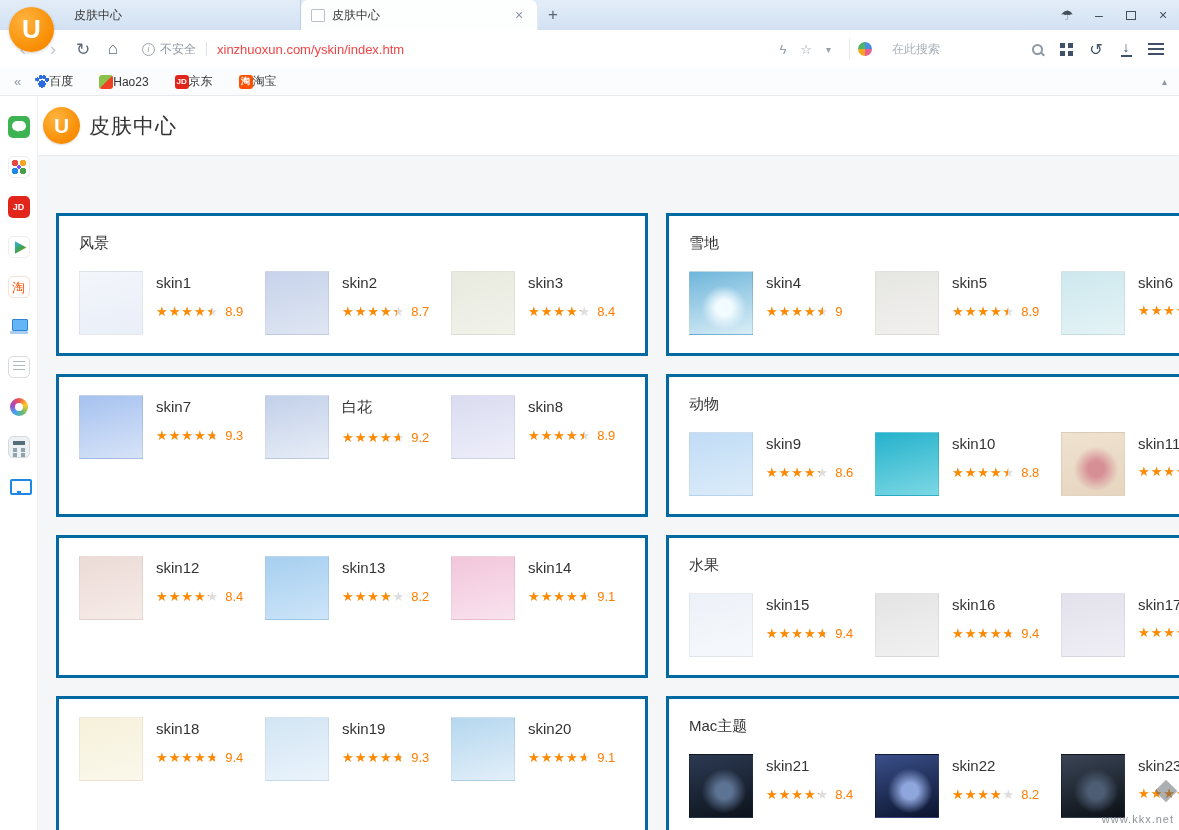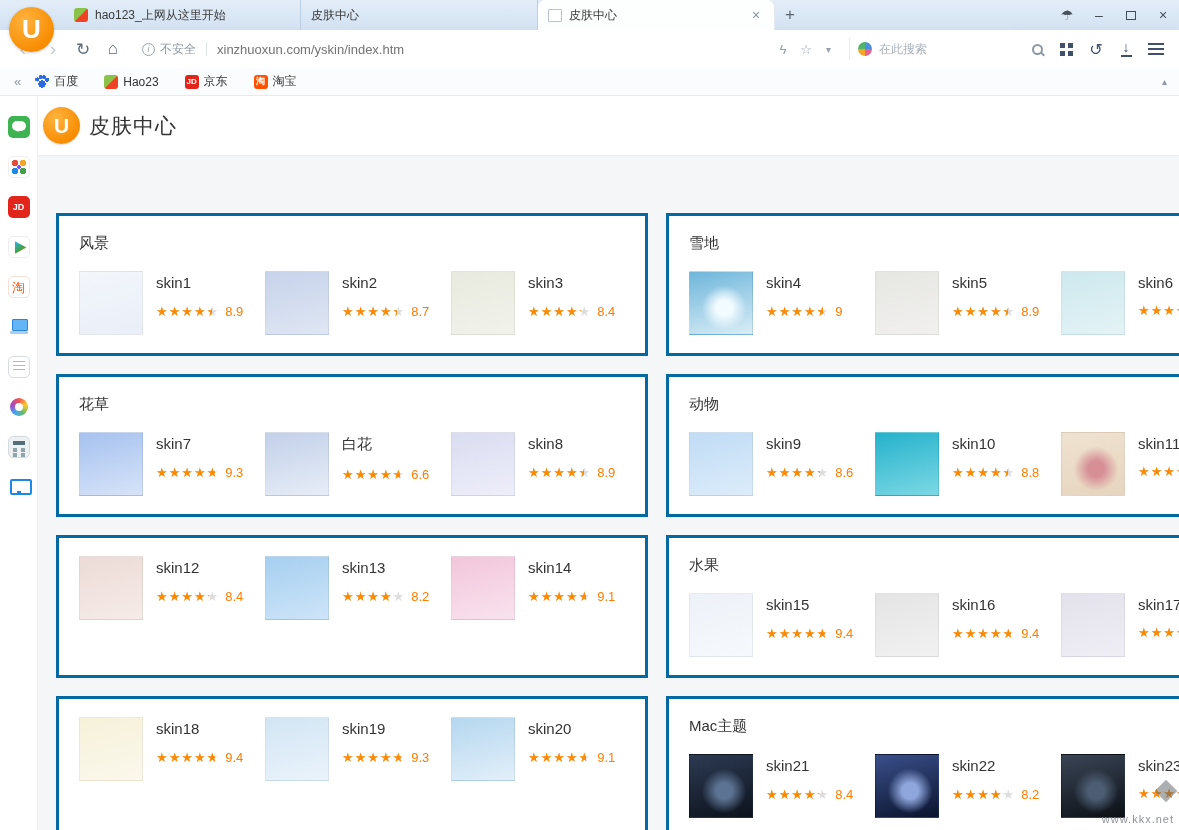--- a/index.html
+++ b/index.html
@@ -28,44 +28,44 @@
 
   
   .toolbar{height:38px;flex:0 0 38px;background:#fff;display:flex;align-items:center;padding:0 8px}
   .navbtn{width:30px;text-align:center;font-size:17px;color:#5d6b7a}
   .navbtn.dim{color:#c3cad3;font-size:19px}
   .urlbox{flex:1;display:flex;align-items:center;height:26px;margin:0 8px;padding:0 6px;min-width:0}
   .info-badge{width:13px;height:13px;border:1px solid #98a2ad;border-radius:50%;color:#98a2ad;font-size:9px;line-height:11px;
     text-align:center;flex:0 0 13px;font-style:italic}
   .sec-label{color:#8d969f;font-size:12px;margin-left:5px;white-space:nowrap}
   .url-sep{width:1px;height:14px;background:#dde2e7;margin:0 10px}
-  .url-text{font-size:13px;color:#737373;white-space:nowrap;overflow:hidden}
+  .url-text{font-size:13px;color:#ef4444;white-space:nowrap;overflow:hidden}
   .url-right{margin-left:auto;display:flex;align-items:center;gap:14px;color:#96a1ad;font-size:13px;padding-right:4px}
   .chev{font-size:10px}
-  .searchbox{width:202px;flex:0 0 202px;display:flex;align-items:center;height:22px;border-left:1px solid #e7eaee;padding:0 8px;gap:7px}
+  .searchbox{width:202px;flex:0 0 202px;display:flex;align-items:center;height:22px;border-left:1px solid #e7eaee;padding:0 8px;gap:20px}
   .engine-icon{width:14px;height:14px;border-radius:50%;flex:0 0 14px;
     background:conic-gradient(#4a90e2 0 25%,#e8618c 0 50%,#f5a623 0 75%,#50b36a 0)}
   .search-input{border:none;outline:none;flex:1;font-size:12px;color:#333;min-width:0;background:transparent;font-family:inherit}
   .search-input::placeholder{color:#a9b1bb}
   .mag{width:11px;height:11px;border:2px solid #8d99a6;border-radius:50%;position:relative;flex:0 0 11px}
   .mag::after{content:"";position:absolute;width:5px;height:2px;background:#8d99a6;transform:rotate(45deg);right:-4px;bottom:-2px}
   .tbicon{width:30px;display:flex;align-items:center;justify-content:center;color:#3f5068;font-size:16px}
   .grid-icon::before{content:"";display:block;width:13px;height:13px;
     background:linear-gradient(#3f5068,#3f5068) 0 0/5px 5px no-repeat,
                linear-gradient(#3f5068,#3f5068) 8px 0/5px 5px no-repeat,
                linear-gradient(#3f5068,#3f5068) 0 8px/5px 5px no-repeat,
                linear-gradient(#3f5068,#3f5068) 8px 8px/5px 5px no-repeat}
   .dlarrow{border-bottom:2px solid #3f5068;font-size:14px;line-height:13px;padding:0 2px 1px}
   .burger i{display:block;width:16px;height:2px;background:#3f5068;box-shadow:0 5px 0 #3f5068,0 10px 0 #3f5068;transform:translateY(-5px)}
 
   
   .bookmarks{height:28px;flex:0 0 28px;background:#fbfcfd;border-bottom:1px solid #e7eaee;display:flex;align-items:center;font-size:12px}
   .bm-collapse{color:#8d99a6;margin:0 14px;font-size:13px}
   .bm-items{display:flex;align-items:center;gap:26px}
-  .bm-item{display:flex;align-items:center;gap:5px;color:#333}
+  .bm-item{display:flex;align-items:center;color:#333}
   .bicon{width:14px;height:14px;border-radius:3px;display:inline-flex;align-items:center;justify-content:center;font-size:8px;font-weight:bold;color:#fff}
   .bicon-baidu{border-radius:2px;background:
     radial-gradient(circle at 50% 64%,#2c6ae0 0 32%,transparent 33%),
     radial-gradient(circle at 16% 32%,#2c6ae0 0 13%,transparent 14%),
     radial-gradient(circle at 40% 15%,#2c6ae0 0 13%,transparent 14%),
     radial-gradient(circle at 64% 15%,#2c6ae0 0 13%,transparent 14%),
     radial-gradient(circle at 86% 34%,#2c6ae0 0 13%,transparent 14%)}
   .bicon-hao123{background:linear-gradient(135deg,#8bc34a 0 48%,#ef4123 52%)}
   .bicon-jd{background:#e1251b}
   .bicon-taobao-bm{background:#ff5000;font-size:9px}
@@ -139,24 +139,20 @@
 
 <div class="browser">
 
   <div class="uc-logo">
     <span>U</span>
   </div>
 
   <header class="titlebar">
     <div class="tabs">
       <div class="tab">
-        <span class="favicon fav-hao"></span>
-        <span class="tab-label">hao123_上网从这里开始</span>
-      </div>
-      <div class="tab">
         <span class="tab-label">皮肤中心</span>
       </div>
       <div class="tab active">
         <span class="favicon fav-page"></span>
         <span class="tab-label">皮肤中心</span>
         <span class="tab-close">×</span>
       </div>
       <div class="newtab">+</div>
     </div>
     <div class="win-controls">
@@ -308,39 +304,38 @@
                   <div class="skin-name">skin6</div>
                   <div class="rating">
                     <span class="stars"><span class="stars-base">★★★★★</span><span class="stars-fill" style="width: 90%;">★★★★★</span></span>
                     <span class="score"></span>
                   </div>
                 </div>
               </div>
             </div>
           </section>
           <section class="card">
-            <h3 class="card-title">花草</h3>
             <div class="skin-row">
               <div class="skin-item">
                 <div class="thumb" style="background: linear-gradient(165deg, rgb(166, 194, 239), rgb(215, 227, 248));"></div>
                 <div class="skin-info">
                   <div class="skin-name">skin7</div>
                   <div class="rating">
                     <span class="stars"><span class="stars-base">★★★★★</span><span class="stars-fill" style="width: 93%;">★★★★★</span></span>
                     <span class="score">9.3</span>
                   </div>
                 </div>
               </div>
               <div class="skin-item">
                 <div class="thumb" style="background: linear-gradient(165deg, rgb(194, 208, 233), rgb(231, 237, 247));"></div>
                 <div class="skin-info">
                   <div class="skin-name">白花</div>
                   <div class="rating">
                     <span class="stars"><span class="stars-base">★★★★★</span><span class="stars-fill" style="width: 92%;">★★★★★</span></span>
-                    <span class="score">6.6</span>
+                    <span class="score">9.2</span>
                   </div>
                 </div>
               </div>
               <div class="skin-item">
                 <div class="thumb" style="background: linear-gradient(165deg, rgb(218, 220, 240), rgb(238, 238, 250));"></div>
                 <div class="skin-info">
                   <div class="skin-name">skin8</div>
                   <div class="rating">
                     <span class="stars"><span class="stars-base">★★★★★</span><span class="stars-fill" style="width: 89%;">★★★★★</span></span>
                     <span class="score">8.9</span>

